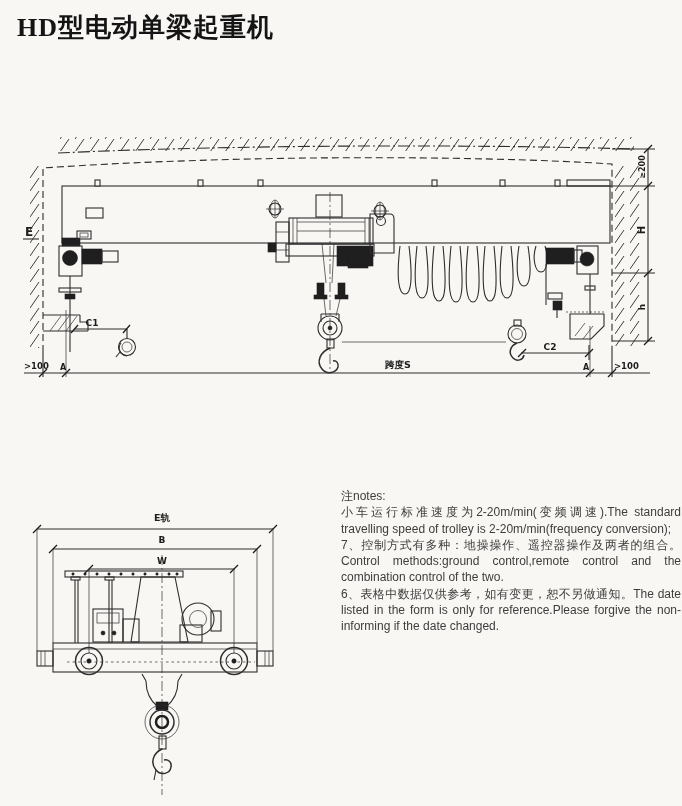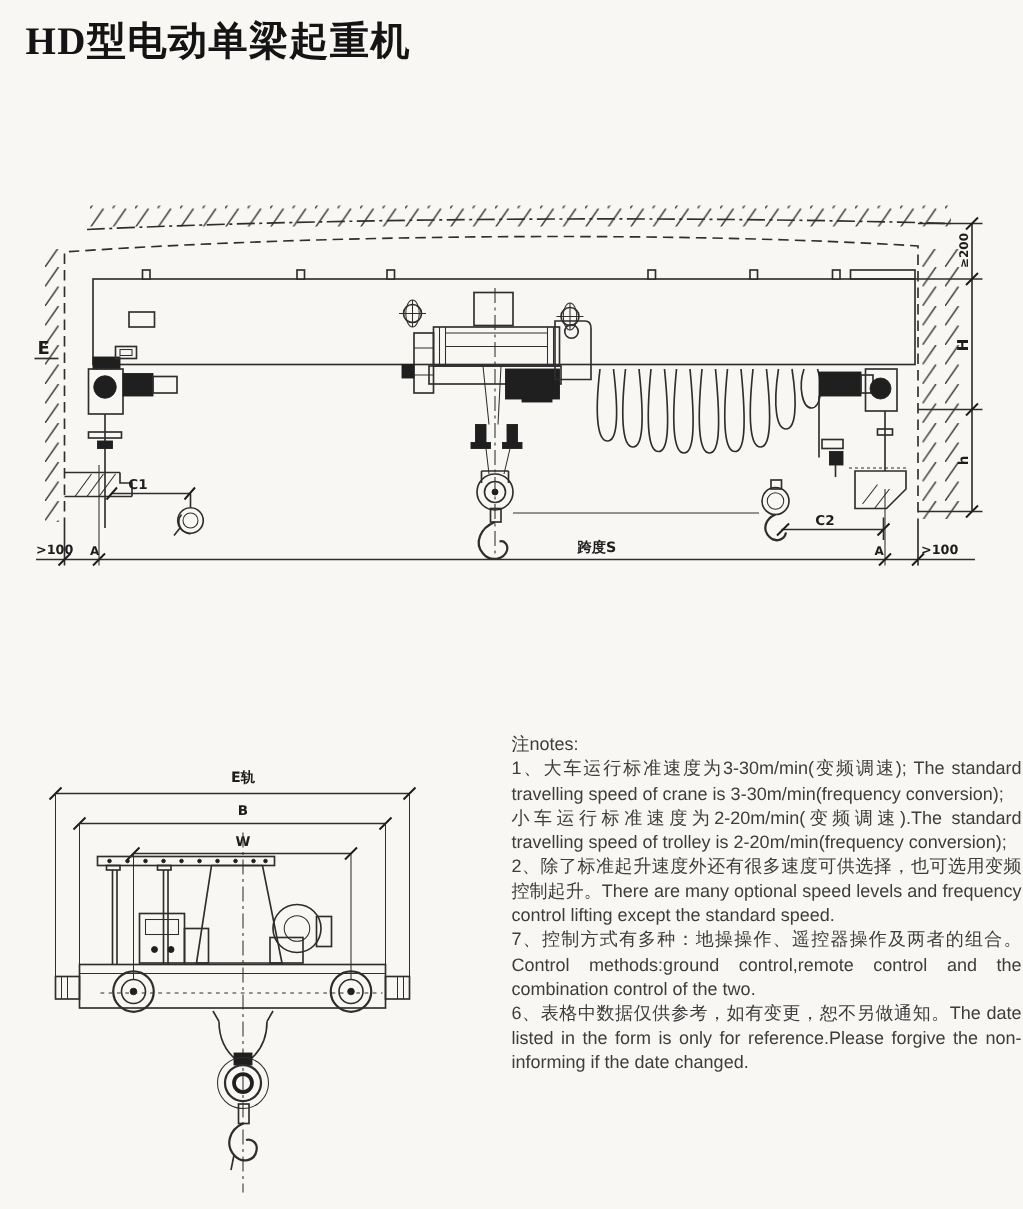--- a/index.html
+++ b/index.html
@@ -276,18 +276,16 @@
     <circle class="s2" cx="137" cy="219" r="12"></circle>
     <circle cx="137" cy="219" r="6" fill="none" stroke="#1f1f1f" stroke-width="2.5"></circle>
     <rect class="s" x="134" y="233" width="7" height="13"></rect>
     <path class="s2" d="M137,246 c-9,4 -12,14 -6,21 c5,6 14,4 15,-3 c1,-5 -3,-8 -7,-7"></path>
     <path class="s" d="M131,267 l-2,10"></path>
   </g>
 </svg>
 
 <div class="notes">
   <p class="nh">注notes:</p>
-  <p>1、大车运行标准速度为3-30m/min(变频调速); The standard travelling speed of crane is 3-30m/min(frequency conversion);</p>
   <p>小车运行标准速度为2-20m/min(变频调速).The standard travelling speed of trolley is 2-20m/min(frequency conversion);</p>
-  <p>2、除了标准起升速度外还有很多速度可供选择，也可选用变频控制起升。There are many optional speed levels and frequency control lifting except the standard speed.</p>
   <p>7、控制方式有多种：地操操作、遥控器操作及两者的组合。Control methods:ground control,remote control and the combination control of the two.</p>
   <p>6、表格中数据仅供参考，如有变更，恕不另做通知。The date listed in the form is only for reference.Please forgive the non-informing if the date changed.</p>
 </div>
 
 </body></html>

